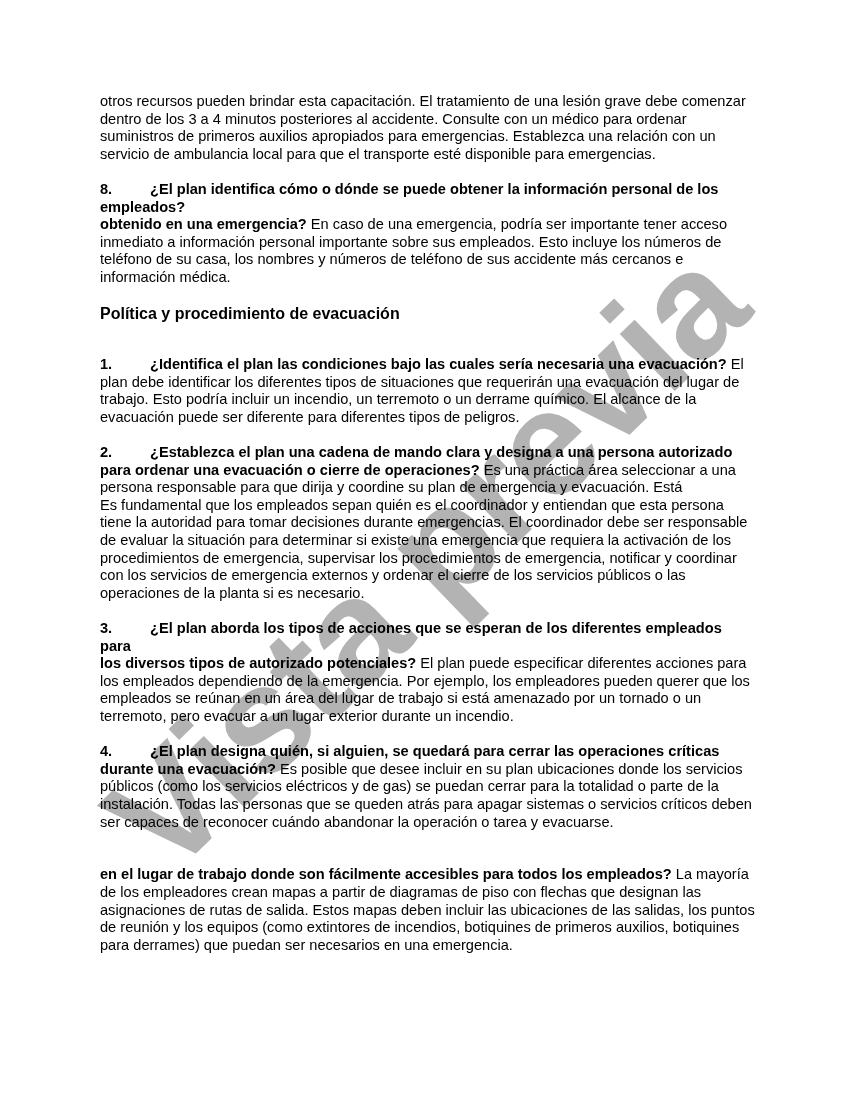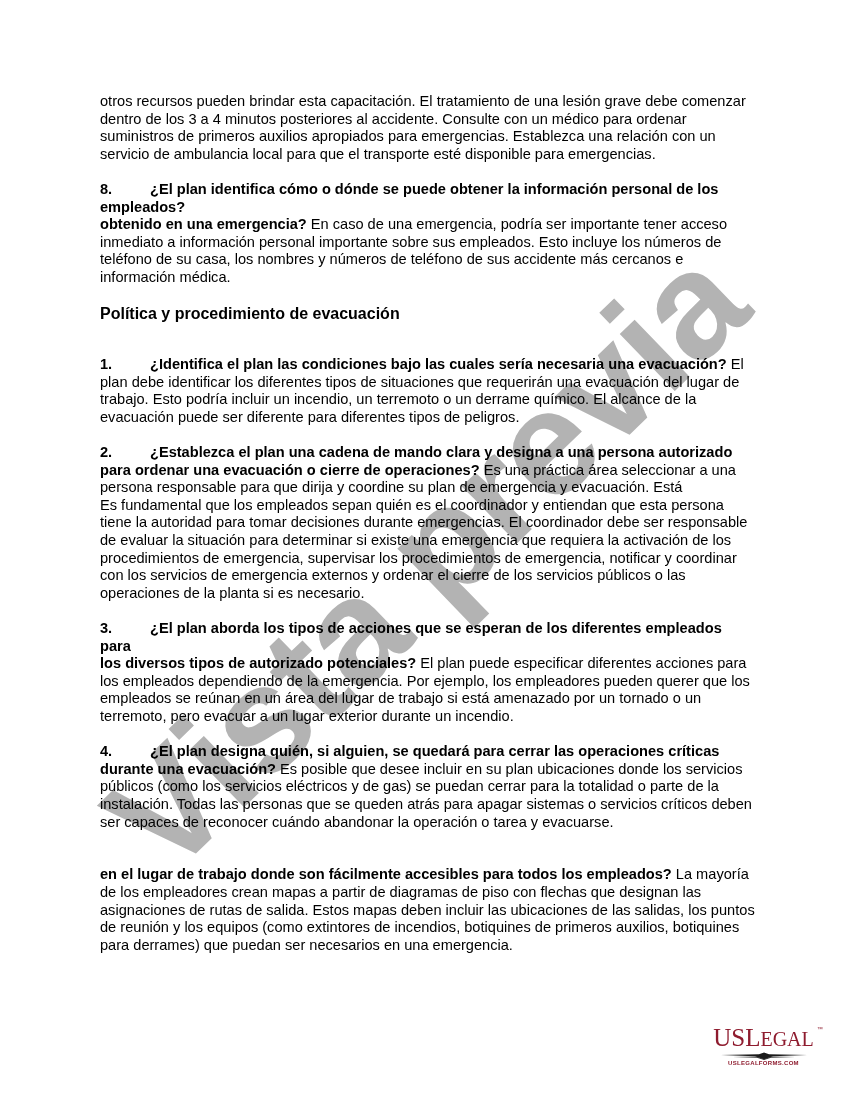--- a/index.html
+++ b/index.html
@@ -148,25 +148,14 @@
       <b><span class="num">4.</span><span>¿El plan designa quién, si alguien, se quedará para cerrar las operaciones críticas durante una evacuación?</span></b><span> Es posible que desee incluir en su plan ubicaciones donde los servicios públicos (como los servicios eléctricos y de gas) se puedan cerrar para la totalidad o parte de la instalación. Todas las personas que se queden atrás para apagar sistemas o servicios críticos deben ser capaces de reconocer cuándo abandonar la operación o tarea y evacuarse.</span>
     </div>
 
     <div class="para">
       <br>
       <b>en el lugar de trabajo donde son fácilmente accesibles para todos los empleados?</b><span> La mayoría de los empleadores crean mapas a partir de diagramas de piso con flechas que designan las asignaciones de rutas de salida. Estos mapas deben incluir las ubicaciones de las salidas, los puntos de reunión y los equipos (como extintores de incendios, botiquines de primeros auxilios, botiquines para derrames) que puedan ser necesarios en una emergencia.</span>
     </div>
 
   </div>
 
-  <div class="logo">
-    <div class="logo-main">
-      <span>US</span><span><span>L</span><span class="small-caps">EGAL</span></span>
-      <span class="logo-tm">™</span>
-    </div>
-    <svg class="logo-emblem" width="90" height="8" viewBox="0 0 90 8">
-      <path d="M2 3 L40 2.2 L45 0.5 L50 2.2 L88 3 L54 4.2 L45 7.5 L36 4.2 Z" fill="#1a1a1a"></path>
-      <path d="M14 5 L38 4.5 L45 7 L52 4.5 L76 5 L52 5.8 L45 8 L38 5.8 Z" fill="#333333"></path>
-    </svg>
-    <div class="logo-url">USLEGALFORMS.COM</div>
-  </div>
 
 </div>
 
 </body></html>

